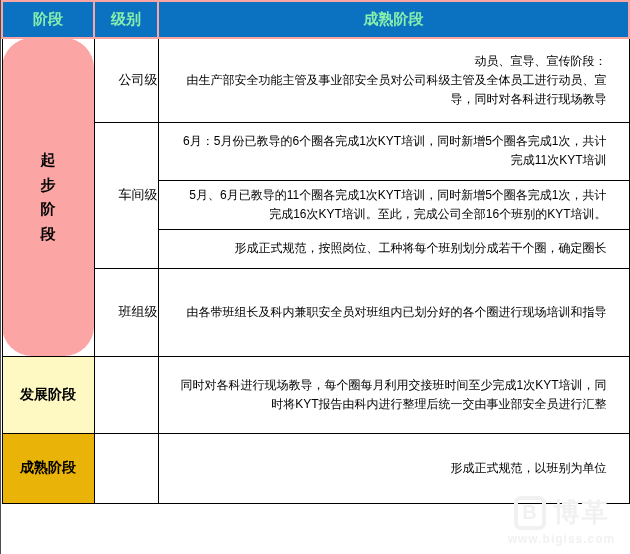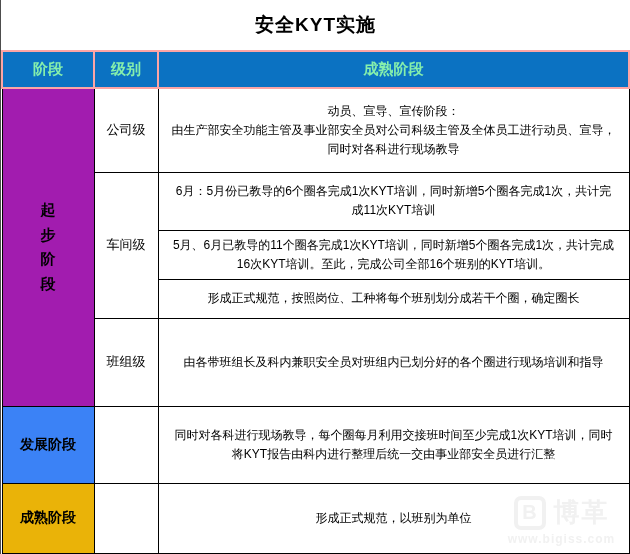--- a/index.html
+++ b/index.html
@@ -41,44 +41,44 @@
     font-weight: bold;
     height: 37px;
     text-align: center;
   }
   td.phase {
     border-left: none;
     text-align: center;
     font-weight: bold;
     font-size: 14px;
   }
-  td.phase.yellow { background: #a21caf; }
-  td.phase.green  { background: #3b82f6; }
+  td.phase.yellow { background: #fca5a5; border-radius: 30px; }
+  td.phase.green  { background: #fef9c3; }
   td.phase.orange { background: #eab308; }
   .vtext {
     width: 1.1em;
     margin: 0 auto;
     word-break: break-all;
     line-height: 1.65;
     font-size: 15px;
     font-weight: bold;
     text-align: center;
   }
   td.level {
-    text-align: center;
+    text-align: right;
     font-size: 13px;
     background: #fff;
   }
   td.content {
     font-size: 12px;
     line-height: 1.55;
-    padding: 3px 12px;
+    padding: 3px 22px;
     white-space: pre-line;
     background: #fff;
-    text-align: center;
+    text-align: right;
   }
   .watermark {
     position: absolute;
     right: 6px;
     bottom: 8px;
     width: 125px;
     color: #f1f1f1;
     user-select: none;
   }
   .wm-top {
@@ -110,21 +110,20 @@
     font-size: 12px;
     font-weight: bold;
     letter-spacing: 1px;
   }
 </style>
 </head>
 <body>
 
 <div class="page">
 
-  <div class="title">安全KYT实施</div>
 
   <table class="kyt">
     <colgroup>
       <col style="width:92px">
       <col style="width:64px">
       <col style="width:471px">
     </colgroup>
     <thead>
       <tr>
         <th>阶段</th>

